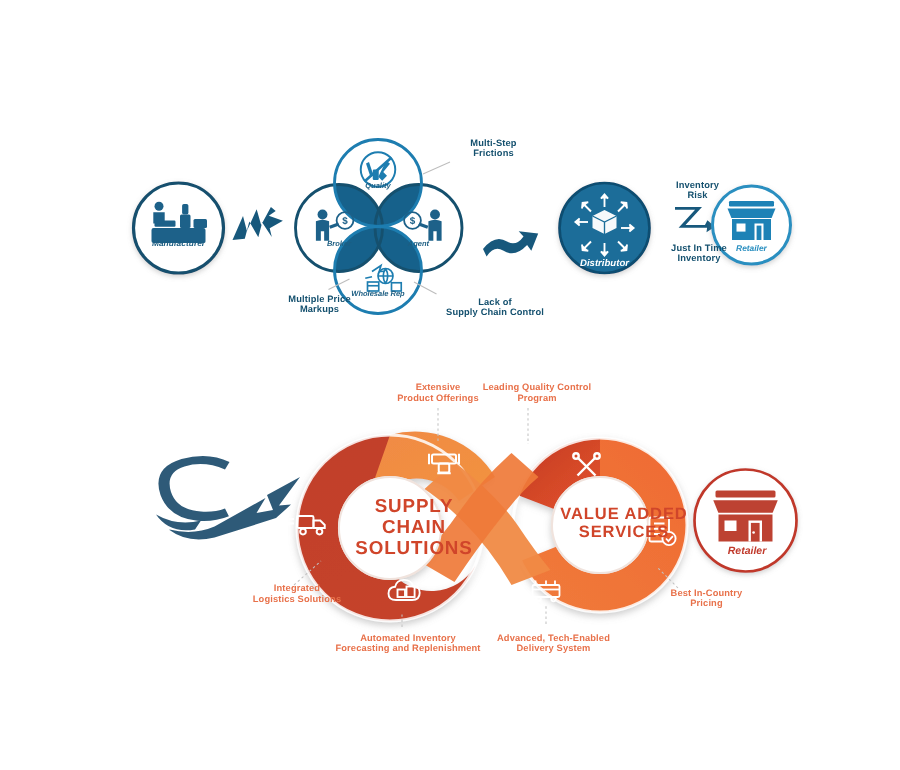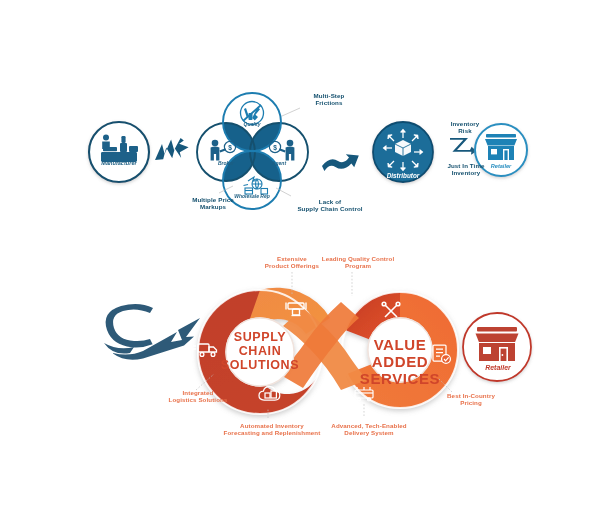--- a/index.html
+++ b/index.html
@@ -49,20 +49,21 @@
   .cap-orange{ color: #c0392b; }
   .loop-title {
     position: absolute;
     text-align: center;
     color: #d0452a;
     font-weight: bold;
     font-size: 12.5px;
     line-height: 1.12;
     letter-spacing: 0.6px;
     white-space: pre-line;
+    margin-left: 16px;
   }
 </style>
 </head>
 <body>
 
 <div class="stage">
 
   <svg class="diagram" viewBox="0 0 600 513">
     <defs>
       <filter id="softshadow" x="-40%" y="-40%" width="180%" height="180%">
@@ -383,21 +384,21 @@
   <div class="lbl lbl-blue" style="left:437px; top:120px; width:56px;">Inventory
 Risk</div>
 
   <div class="lbl lbl-blue" style="left:434px; top:162px; width:64px;">Just In Time
 Inventory</div>
 
   <div class="loop-title" style="left:218px; top:330px; width:84px;">SUPPLY
 CHAIN
 SOLUTIONS</div>
 
-  <div class="loop-title" style="left:357px; top:337px; width:86px; font-size:15px;">VALUE ADDED
+  <div class="loop-title" style="left:357px; top:337px; width:86px; font-size:11px;">VALUE ADDED
 SERVICES</div>
 
   <div class="lbl lbl-orange" style="left:155px; top:389px; width:86px;">Integrated
 Logistics Solutions</div>
 
   <div class="lbl lbl-orange" style="left:248px; top:255px; width:88px;">Extensive
 Product Offerings</div>
 
   <div class="lbl lbl-orange" style="left:310px; top:255px; width:96px;">Leading Quality Control
 Program</div>

